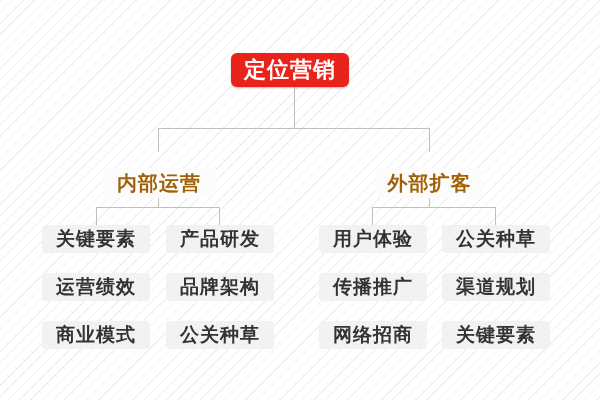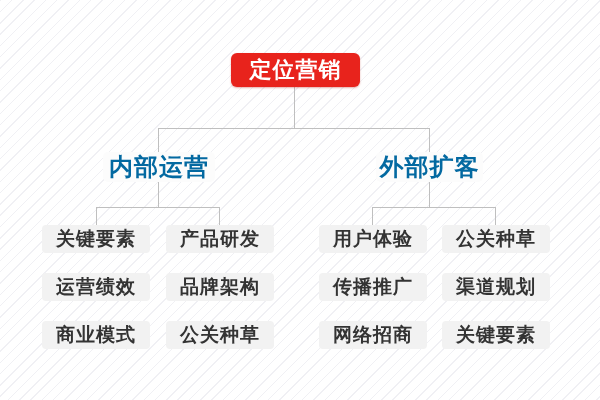--- a/index.html
+++ b/index.html
@@ -23,34 +23,34 @@
     display: flex;
     align-items: center;
     justify-content: center;
     font-weight: bold;
     white-space: nowrap;
     letter-spacing: 1px;
   }
 
   .root-node {
     left: 231px; top: 53px;
-    width: 129px; height: 34px;
+    width: 118px; height: 34px;
     background: #e8231c;
     color: #ffffff;
     font-size: 22px;
     border-radius: 6px;
     box-shadow: 0 1px 2px rgba(180,30,20,0.35);
   }
 
   .branch-node {
-    top: 152px;
+    top: 168px;
     height: 30px;
     background: #fcfcfc;
-    color: #0369a1;
-    font-size: 24px;
+    color: #a16207;
+    font-size: 20px;
     border-radius: 5px;
   }
   .branch-left  { left: 103px; width: 112px; }
   .branch-right { left: 376px; width: 107px; }
 
   .leaf {
     width: 108px; height: 28px;
     background: #f2f2f2;
     color: #333333;
     font-size: 19px;

